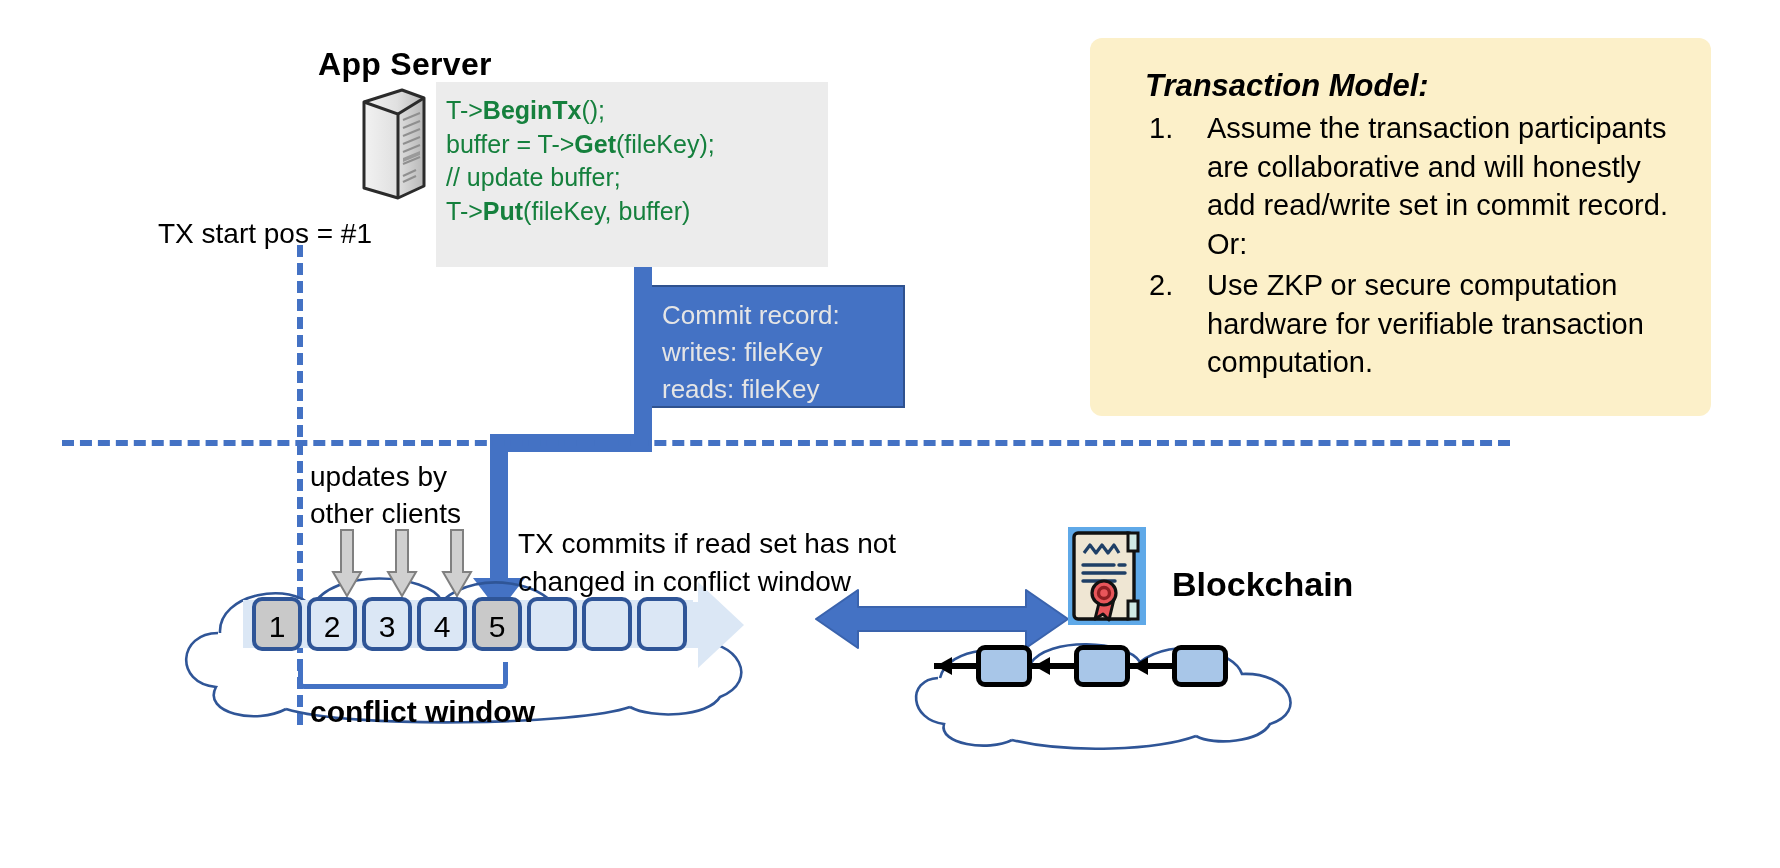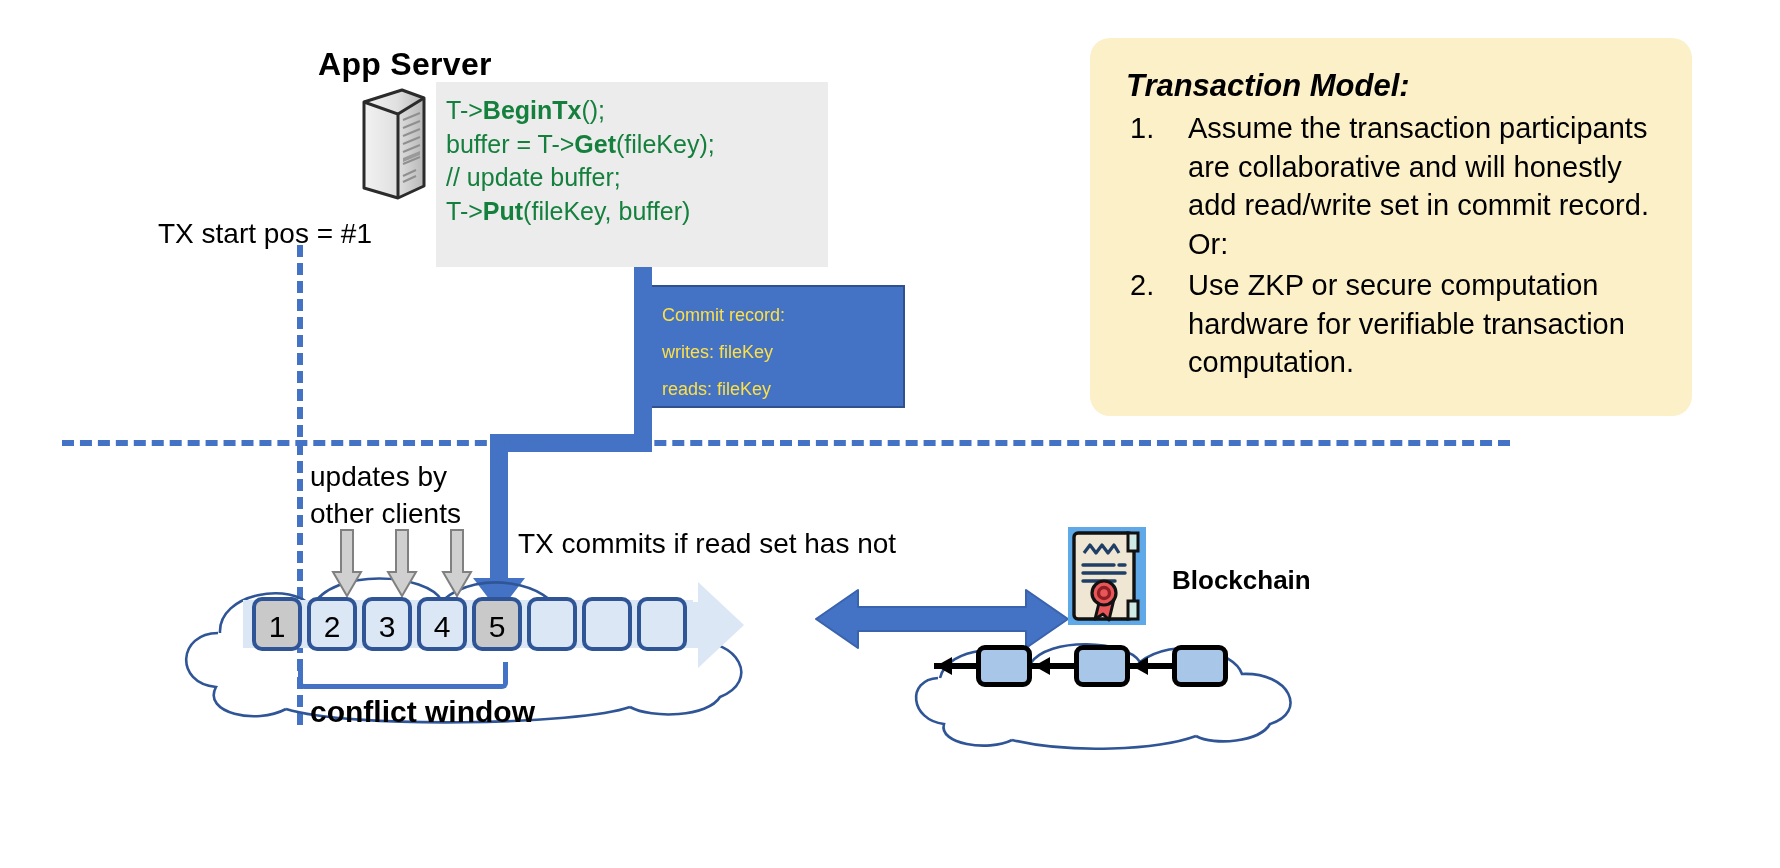--- a/index.html
+++ b/index.html
@@ -24,49 +24,49 @@
   
   #tx-start-line{left:297px;top:245px;width:0;height:480px;
       border-left:6px dashed #4472c4;}
 
   
   #hsep{left:62px;top:440px;width:1448px;height:0;border-top:6px dashed #4472c4;}
 
   
   #commit-box{left:646px;top:285px;width:255px;height:119px;background:#4472c4;
       border:2px solid #2f528f;}
-  #commit-box .cline{color:#fde047;font-size:18px;line-height:37px;padding-left:14px;white-space:nowrap;}
+  #commit-box .cline{color:#e5e5e5;font-size:26px;line-height:37px;padding-left:14px;white-space:nowrap;}
 
   
   #elbow-vert1{left:634px;top:267px;width:18px;height:185px;background:#4472c4;}
   #elbow-horiz{left:490px;top:434px;width:162px;height:18px;background:#4472c4;}
   #elbow-vert2{left:490px;top:434px;width:18px;height:152px;background:#4472c4;}
   #elbow-head{left:473px;top:578px;width:0;height:0;
       border-left:26px solid transparent;border-right:26px solid transparent;
       border-top:34px solid #4472c4;}
 
   
   #tmodel{left:1090px;top:38px;width:602px;height:378px;background:#fcf0c9;
-      border-radius:20px;}
+      border-radius:12px;padding-left:19px;}
   #tmodel h3{margin:0;padding:30px 0 2px 36px;font-size:31px;font-style:italic;font-weight:bold;}
   #tmodel ol{margin:0;padding:0 24px 0 36px;list-style:none;}
   #tmodel li{font-size:29px;line-height:38.5px;position:relative;padding-left:62px;margin-top:3px;}
   #tmodel li .num{position:absolute;left:4px;top:0;font-size:29px;}
 
   
   #updates-label{left:310px;top:458px;font-size:28px;line-height:37px;}
 
   
   #commits-label{left:518px;top:525px;font-size:28px;line-height:38px;white-space:nowrap;}
 
   
   #conflict-label{left:310px;top:695px;font-size:30px;font-weight:bold;}
 
   
-  #blockchain-label{left:1172px;top:565px;font-size:26px;font-weight:bold;}
+  #blockchain-label{left:1172px;top:565px;font-size:34px;font-weight:bold;}
 
   
   .slot{position:absolute;top:597px;width:50px;height:54px;border:4px solid #2f5597;
         border-radius:10px;background:#dbe7f5;font-size:30px;text-align:center;
         line-height:52px;color:#000;box-sizing:border-box;}
   .slot.filled{background:#c9c9c9;}
 
   
   .g-arrow{position:absolute;top:530px;width:30px;height:68px;}
 
@@ -203,20 +203,21 @@
 
 <div class="abs" id="bracket"></div>
 
 <div class="abs" id="updates-label">
   <div>updates by</div>
   <div>other clients</div>
 </div>
 
 <div class="abs" id="commits-label">
   <div>TX commits if read set has not</div>
+  <div>changed in conflict window</div>
 </div>
 
 <div class="abs" id="conflict-label">conflict window</div>
 
 <div class="abs" id="dbl-arrow">
   <svg width="252" height="62" viewBox="0 0 252 62">
     <path d="M0 31 L42 2 L42 19 L210 19 L210 2 L252 31 L210 60 L210 43 L42 43 L42 60 Z" fill="#4472c4" stroke="#3a63ad" stroke-width="2" stroke-linejoin="round"></path>
   </svg>
 </div>
 

